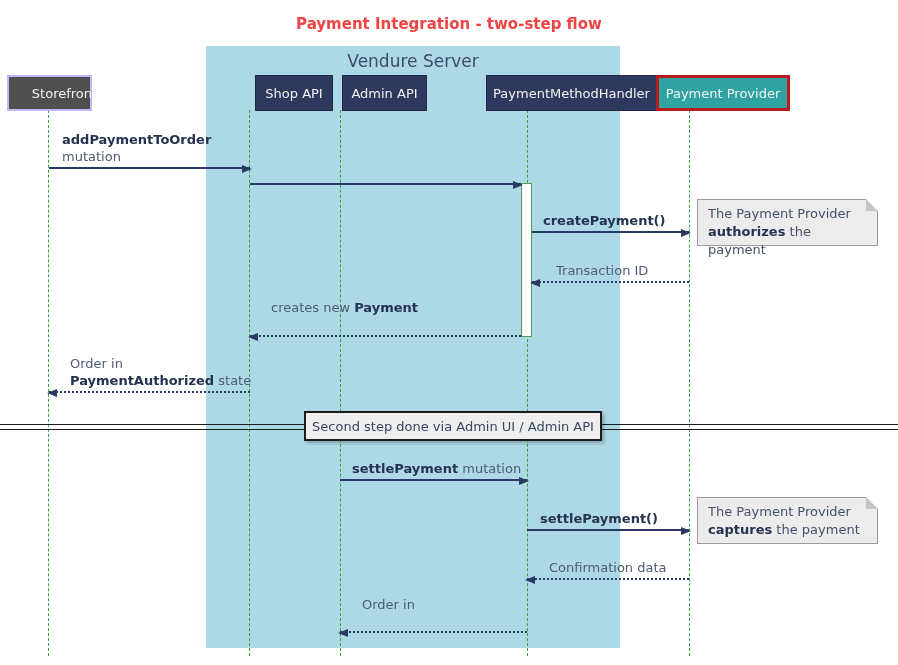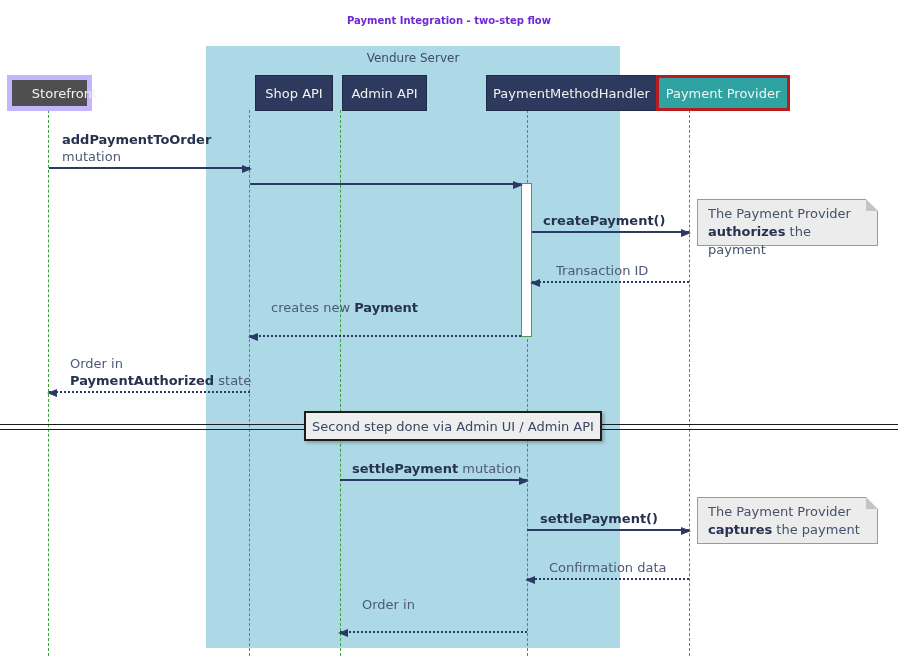--- a/index.html
+++ b/index.html
@@ -1,34 +1,34 @@
 <!DOCTYPE html>
 <html><head>
 <meta charset="utf-8">
 <style>
   html,body{margin:0;padding:0;background:#fff;}
   .canvas{position:relative;width:898px;height:665px;background:#ffffff;
           font-family:"DejaVu Sans","Liberation Sans",sans-serif;overflow:hidden;}
 
   .title{position:absolute;top:15px;left:0;right:0;text-align:center;
-         font-size:10px;font-weight:bold;color:#6d28d9;z-index:5;}
+         font-size:15px;font-weight:bold;color:#ef4444;z-index:5;}
 
   .container{position:absolute;left:206px;top:46px;width:414px;height:602px;
              background:#add8e6;z-index:0;}
   .container-label{position:absolute;top:5px;left:0;right:0;text-align:center;
-                   font-size:12px;color:#3e4a68;}
+                   font-size:17px;color:#3e4a68;}
 
   .lifeline{position:absolute;top:110px;height:546px;width:0;
             border-left:1px dashed #38a038;z-index:1;}
 
   .participant{position:absolute;top:75px;height:36px;display:flex;align-items:center;
                justify-content:center;font-size:13px;color:#f2f2f2;box-sizing:border-box;
                z-index:3;white-space:nowrap;}
   .p-internal{background:#2d3a5e;border:1px solid #1f2a47;margin-left:44px;}
-  .p-external{background:#4f4f4f;border:5px solid #c4b5fd;padding-left:30px;}
+  .p-external{background:#4f4f4f;border:2px solid #c4b5fd;padding-left:30px;}
   .p-provider{background:#2fa2a2;border:3px solid #b91c1c;margin-left:33px;}
 
   .activation{position:absolute;left:521px;top:183px;width:11px;height:154px;
               background:#ffffff;border:1px solid #4f9b4f;box-sizing:border-box;z-index:3;}
 
   .msg-label{position:absolute;font-size:13px;color:#4e5a73;line-height:17px;
              white-space:nowrap;z-index:4;}
   .msg-label b{color:#263250;font-weight:bold;}
 
   .arrow{position:absolute;height:0;z-index:3;}

